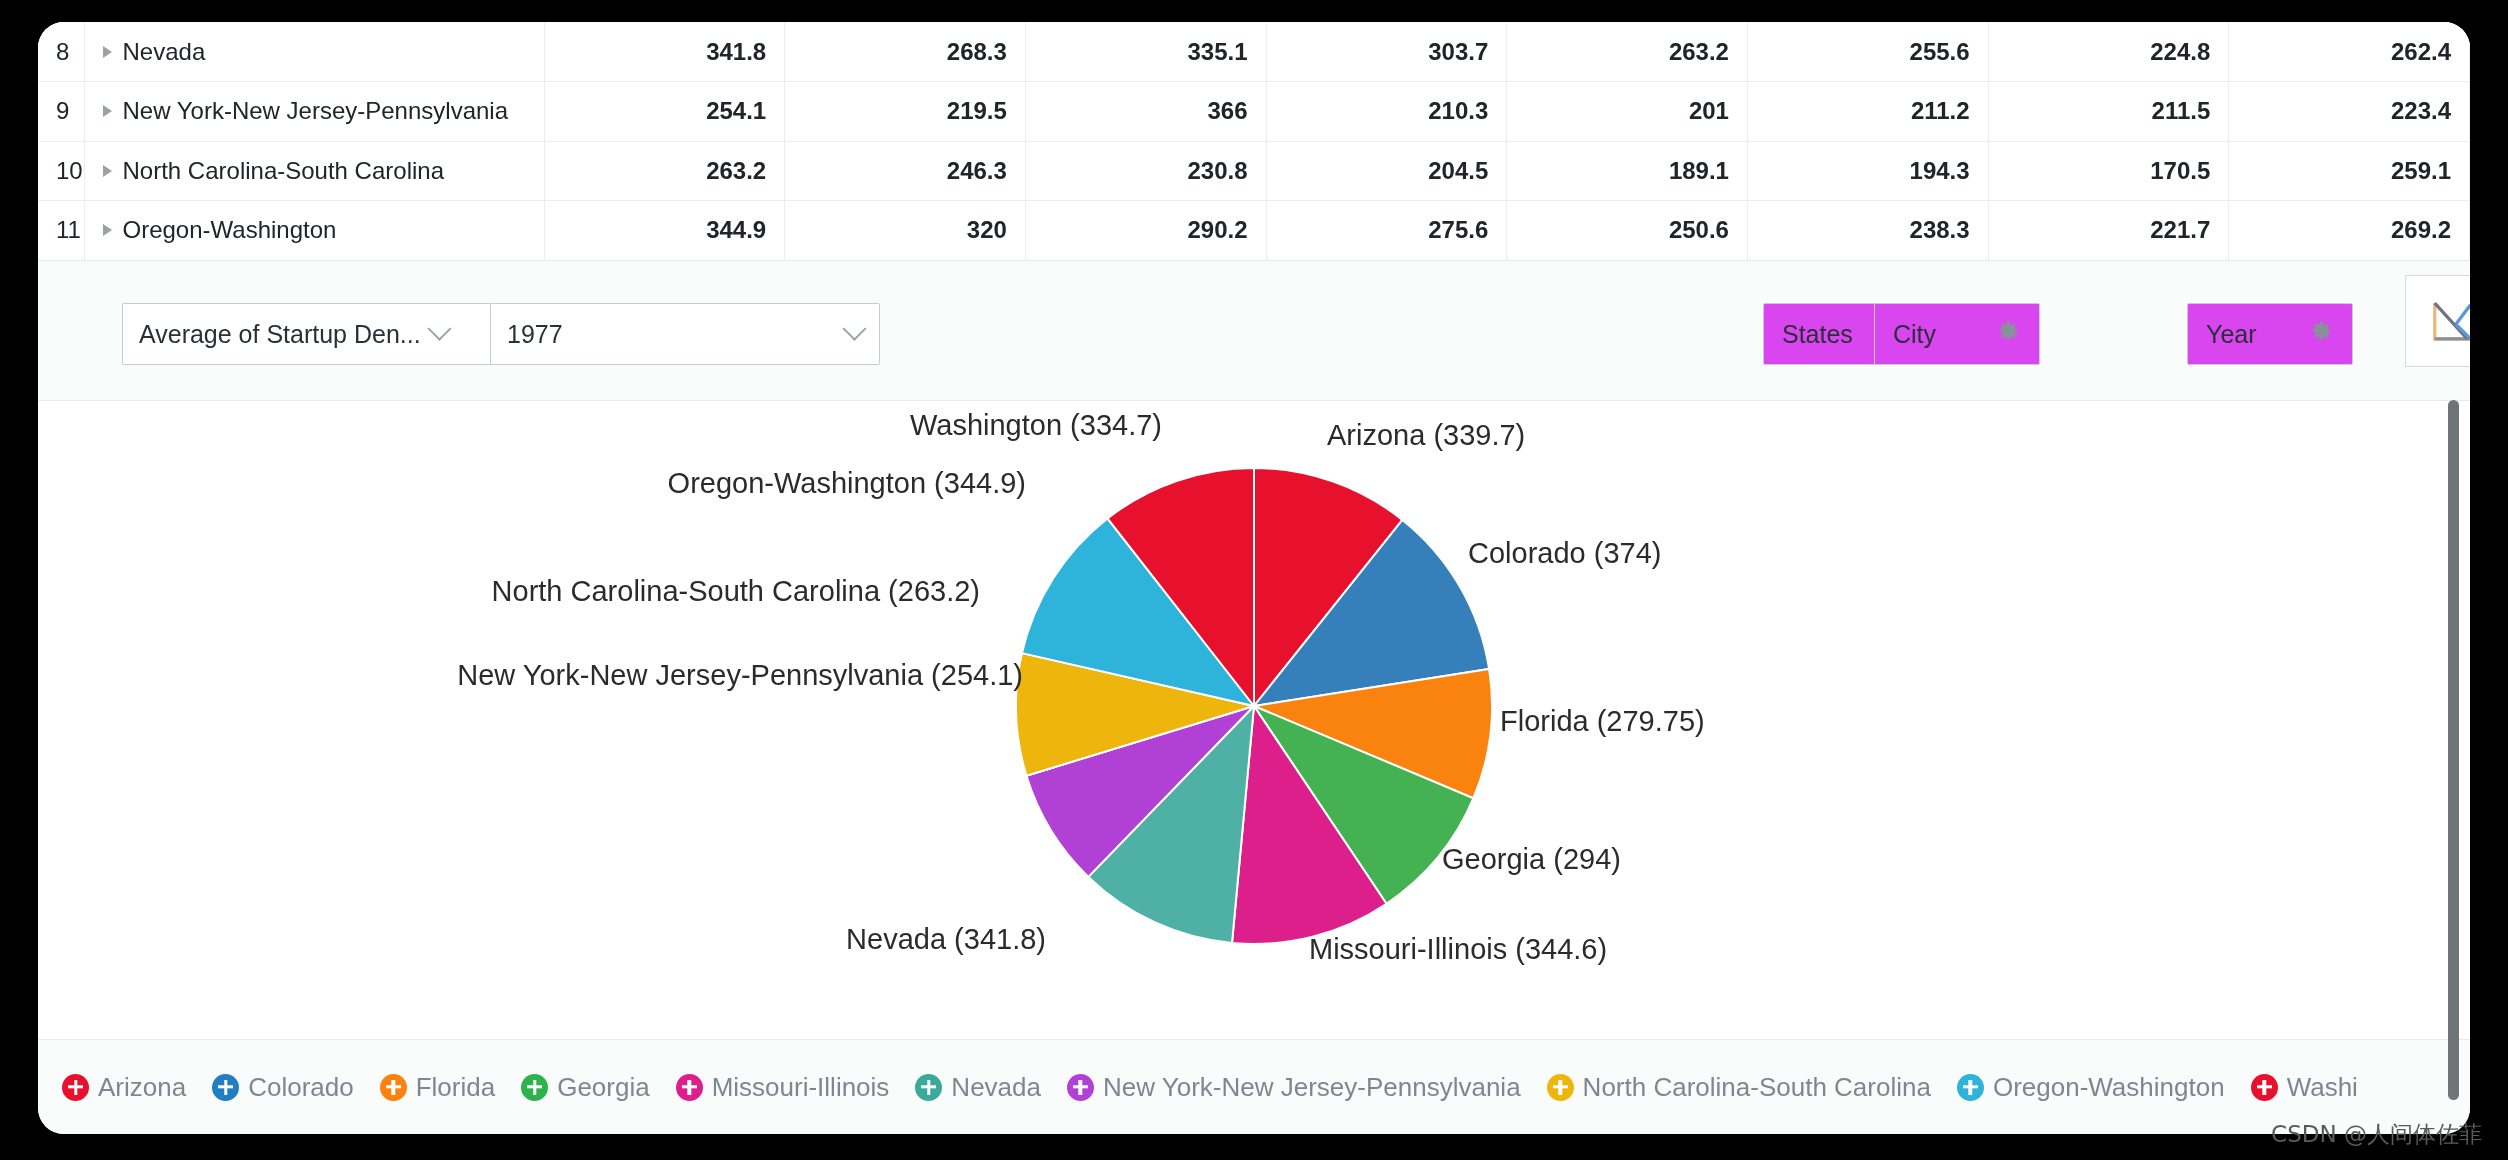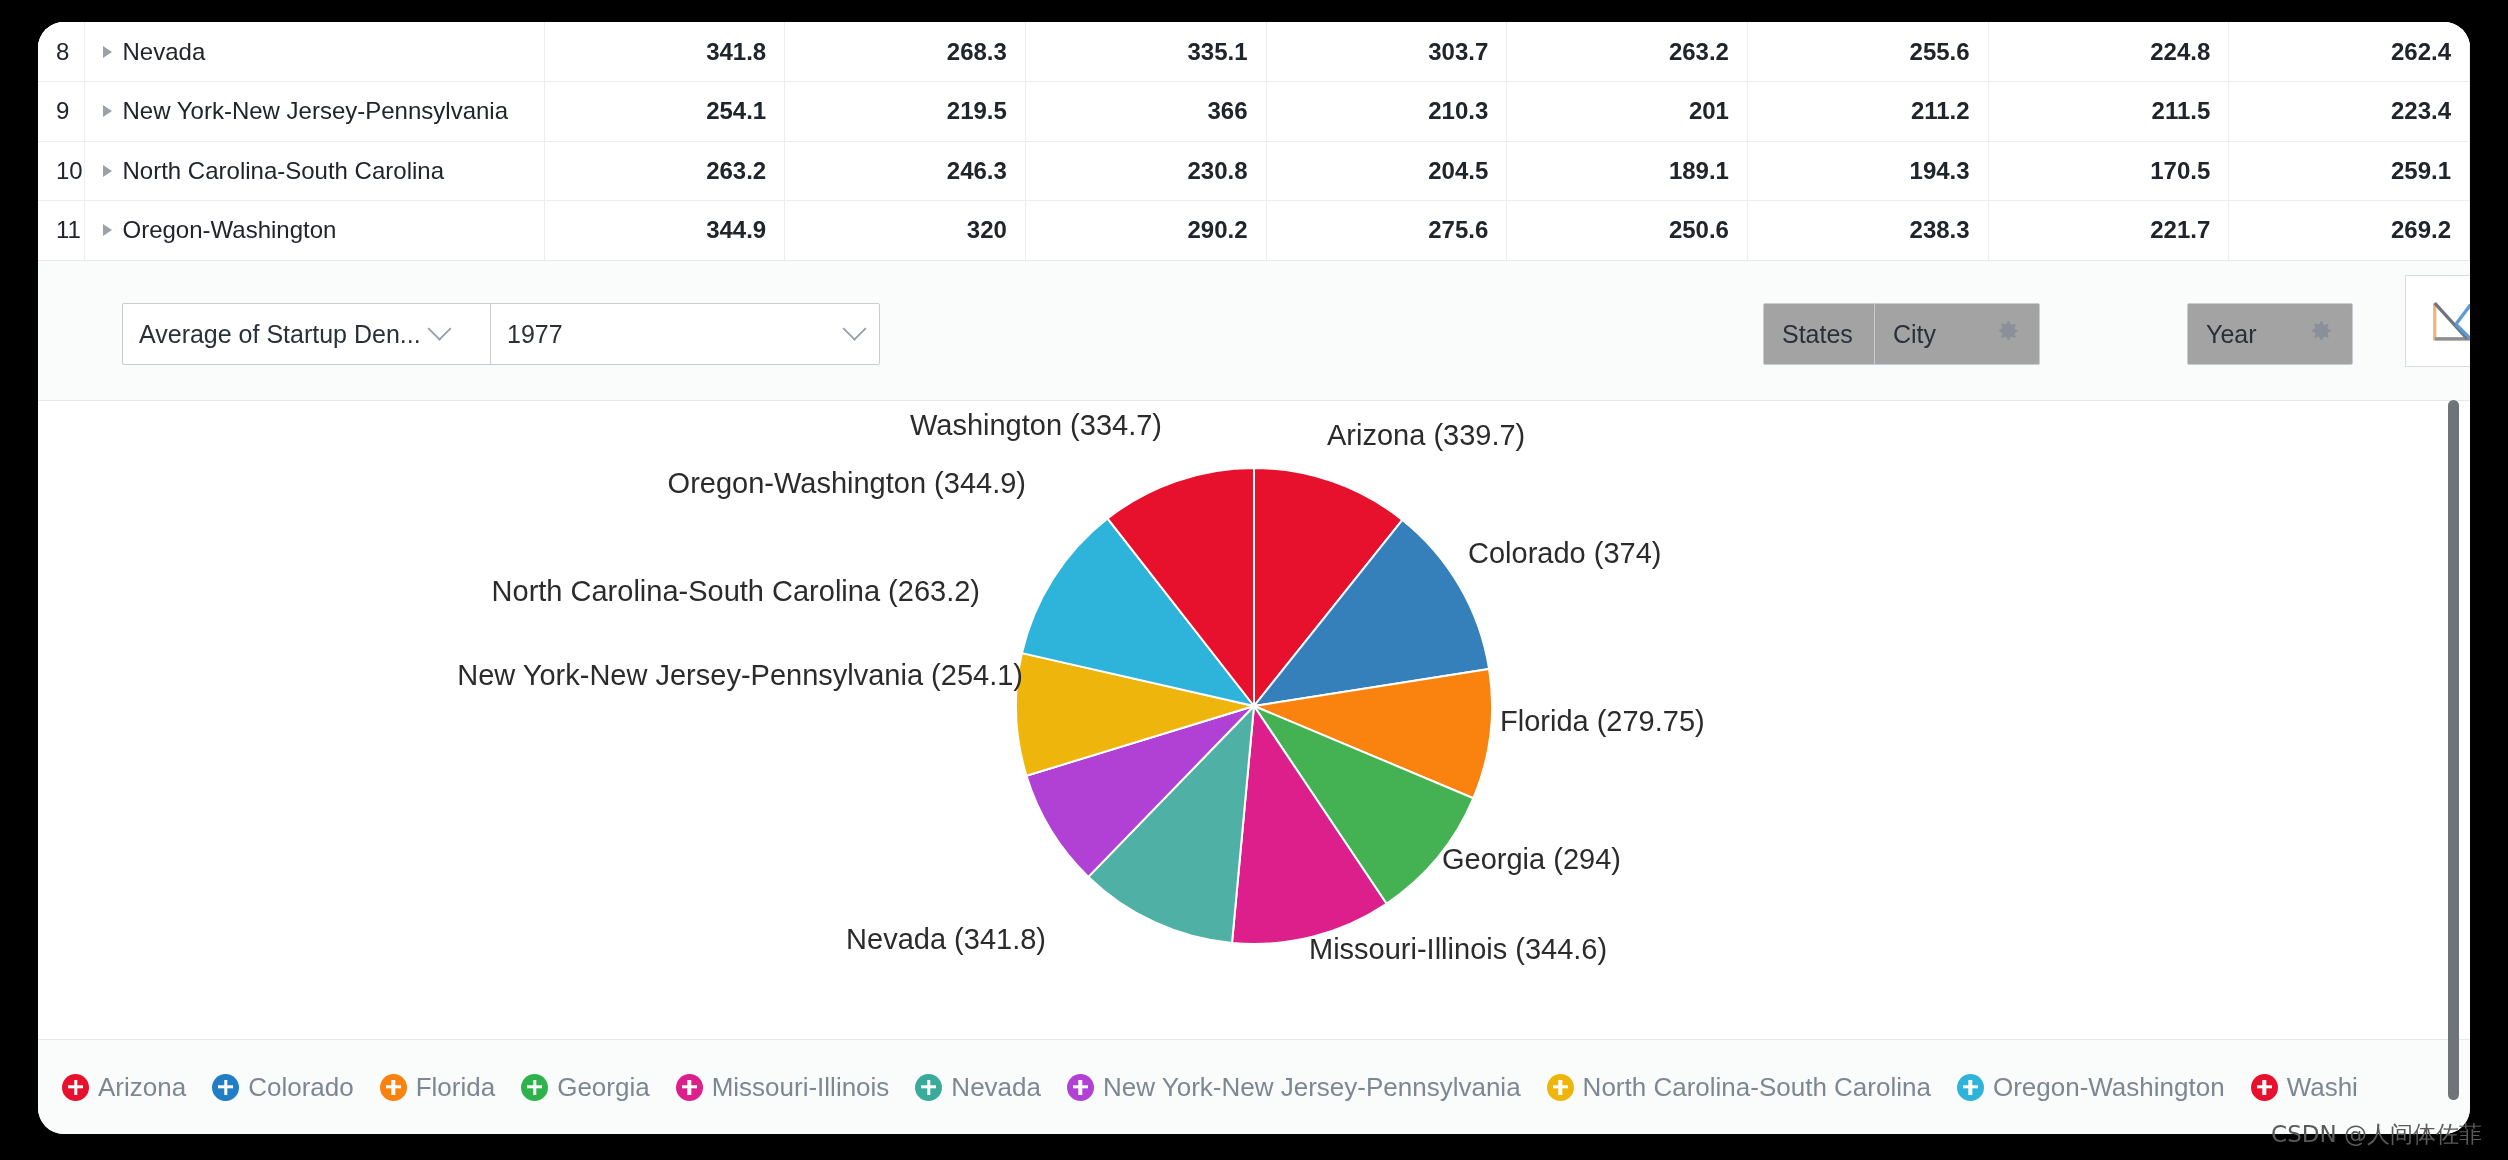--- a/index.html
+++ b/index.html
@@ -102,21 +102,21 @@
     border-bottom:2.5px solid #9aa1a9;
     transform:rotate(45deg) translate(-4px,-4px);
     flex:none;
   }
   #ctl-measure { left:40px; width:392px;margin-left:44px; }
   #ctl-measure .chev { margin-left:10px; }
   #ctl-year { left:452px; width:390px; }
 
   .fbtn {
     position:absolute; top:42px; height:62px;
-    background:#a3a3a3; border:1px solid #c8ccd0; border-radius:2px;
+    background:#d946ef; border:1px solid #c8ccd0; border-radius:2px;
     display:flex; align-items:center; gap:14px;
     padding:0 18px; font-size:25px; color:#2b3038;
     cursor:pointer; user-select:none;
   }
   #btn-states { left:1725px; width:206px; justify-content:flex-start; }
   #btn-city   { left:1836px; width:166px; }
   #btn-year   { left:2149px; width:166px;justify-content:space-between; }
   #btn-city .icons, #btn-year .icons { margin-left:auto; }
   #btn-states .icons { margin-left:auto; display:flex; align-items:center; gap:7px;}
   .icons { display:flex; align-items:center; gap:8px; }

